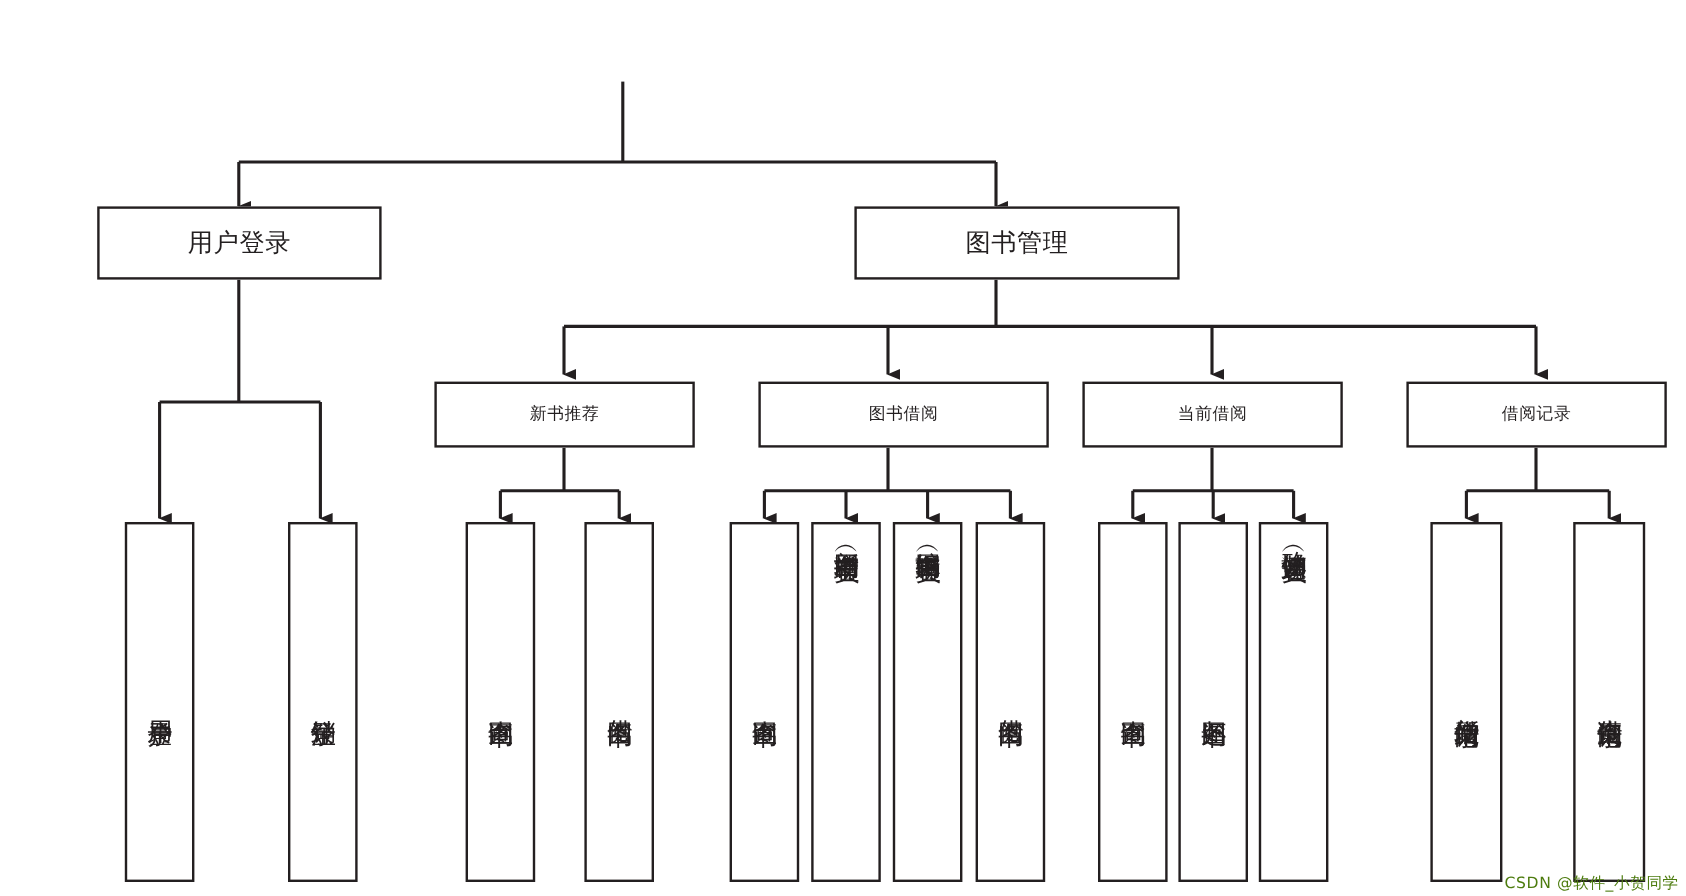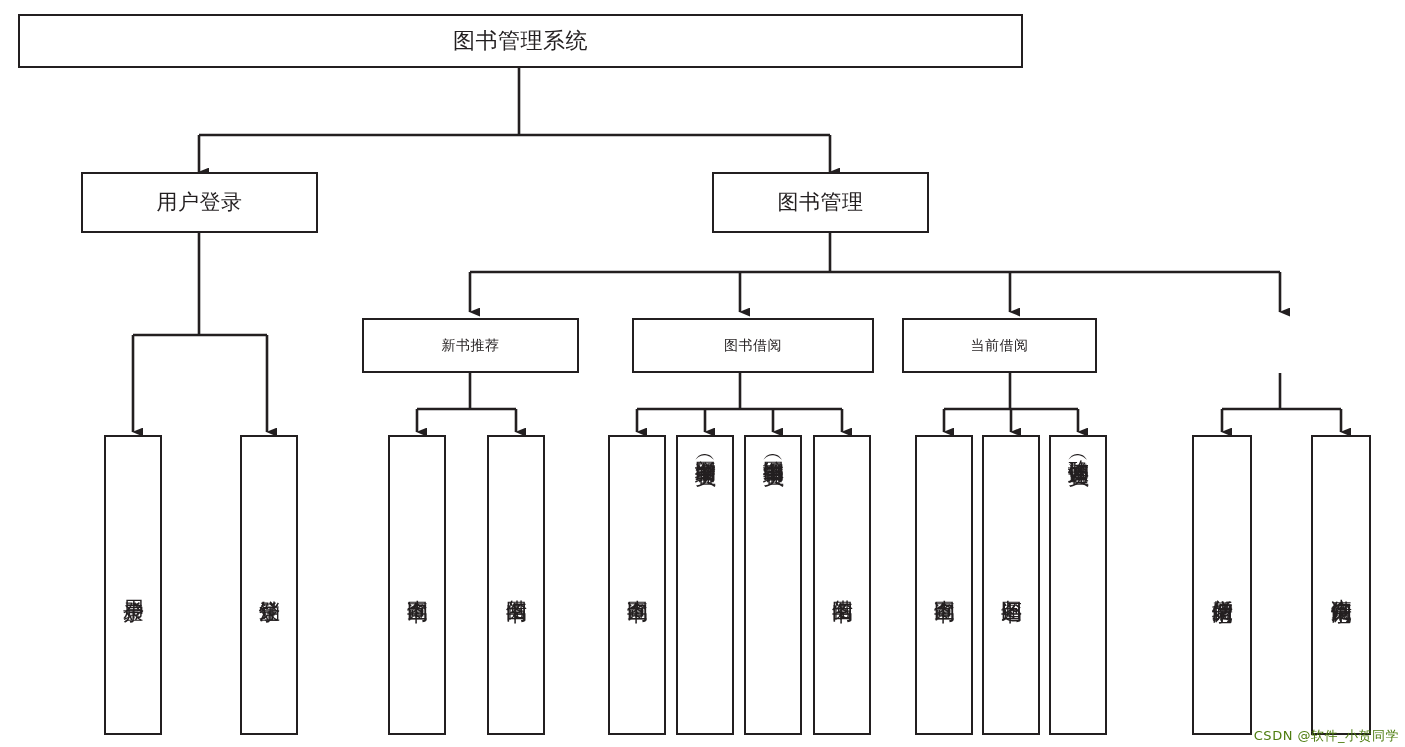--- a/index.html
+++ b/index.html
@@ -131,39 +131,39 @@
       <path d="M1011,409 L1011,432" marker-end="url(#arrowhead)"></path>
       <path d="M1078,409 L1078,432" marker-end="url(#arrowhead)"></path>
 
       <path d="M1280,373 L1280,409"></path>
       <path d="M1222,409 L1341,409"></path>
       <path d="M1222,409 L1222,432" marker-end="url(#arrowhead)"></path>
       <path d="M1341,409 L1341,432" marker-end="url(#arrowhead)"></path>
     </g>
   </svg>
 
-  <div class="node-box root" style="left:18px; top:14px; width:1005px; height:54px;">
-    <span class="node-label">图书管理系统</span>
-  </div>
 
   <div class="node-box level2" style="left:81px; top:172px; width:237px; height:61px;">
     <span class="node-label">用户登录</span>
   </div>
-  <div class="node-box level2" style="left:712px; top:172px; width:217px; height:61px;">
+  <div class="node-box level2" style="left:712px; top:172px; width:271px; height:61px;">
     <span class="node-label">图书管理</span>
   </div>
 
   <div class="node-box level3" style="left:362px; top:318px; width:217px; height:55px;">
     <span class="node-label">新书推荐</span>
   </div>
   <div class="node-box level3" style="left:632px; top:318px; width:242px; height:55px;">
     <span class="node-label">图书借阅</span>
   </div>
-  <div class="node-box level3" style="left:902px; top:318px; width:195px; height:55px;text-align:center;">
+  <div class="node-box level3" style="left:902px; top:318px; width:217px; height:55px;text-align:center;">
     <span class="node-label">当前借阅</span>
+  </div>
+  <div class="node-box level3" style="left:1172px; top:318px; width:217px; height:55px;">
+    <span class="node-label">借阅记录</span>
   </div>
 
   <div class="leaf-box" style="left:104px; top:435px; width:58px; height:300px;">
     <span class="leaf-label">用户登录</span>
   </div>
   <div class="leaf-box" style="left:240px; top:435px; width:58px; height:300px;">
     <span class="leaf-label">注销登录</span>
   </div>
 
   <div class="leaf-box" style="left:388px; top:435px; width:58px; height:300px;">

